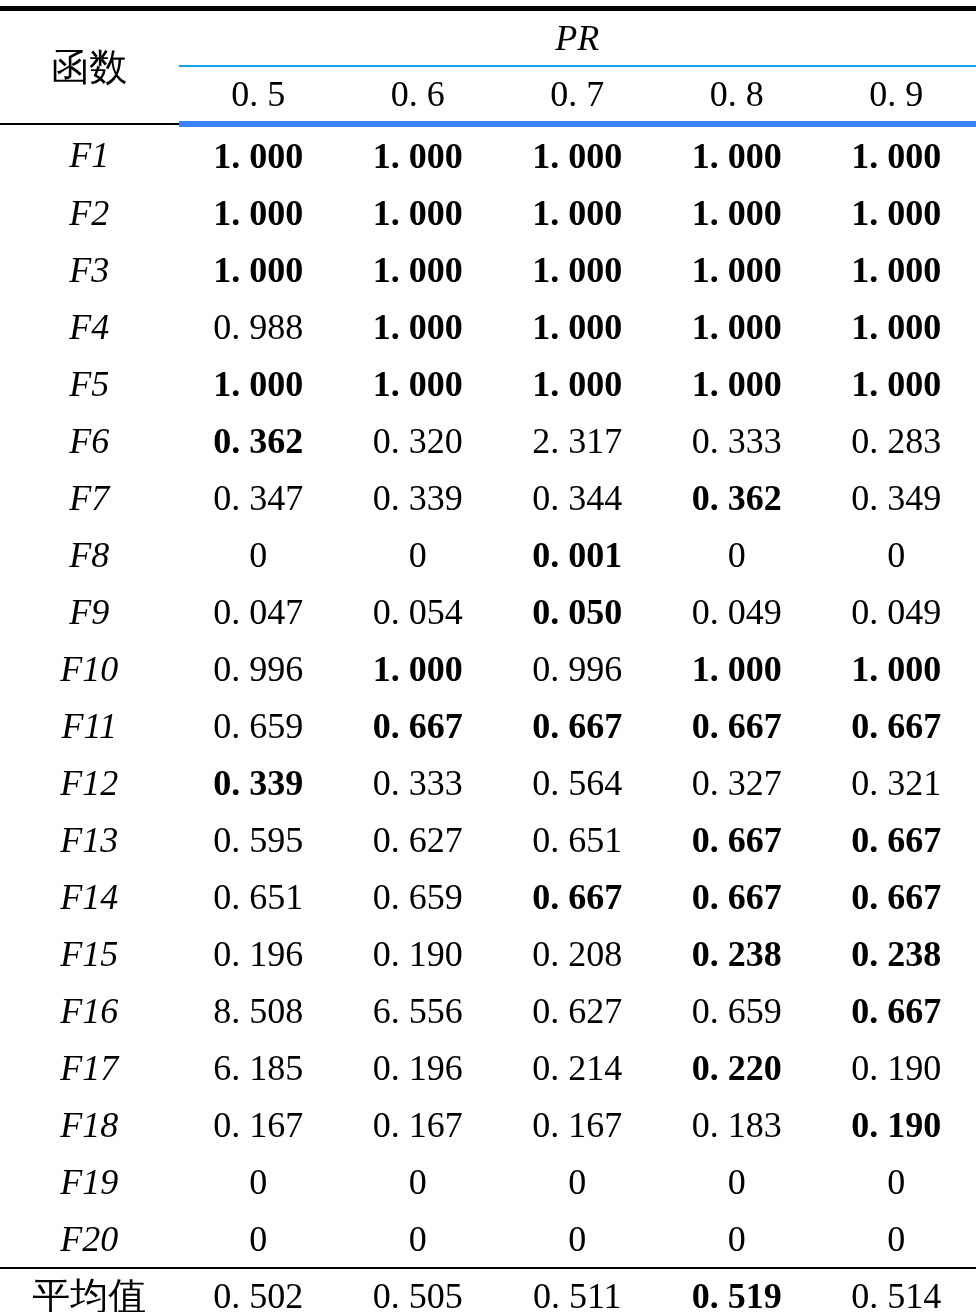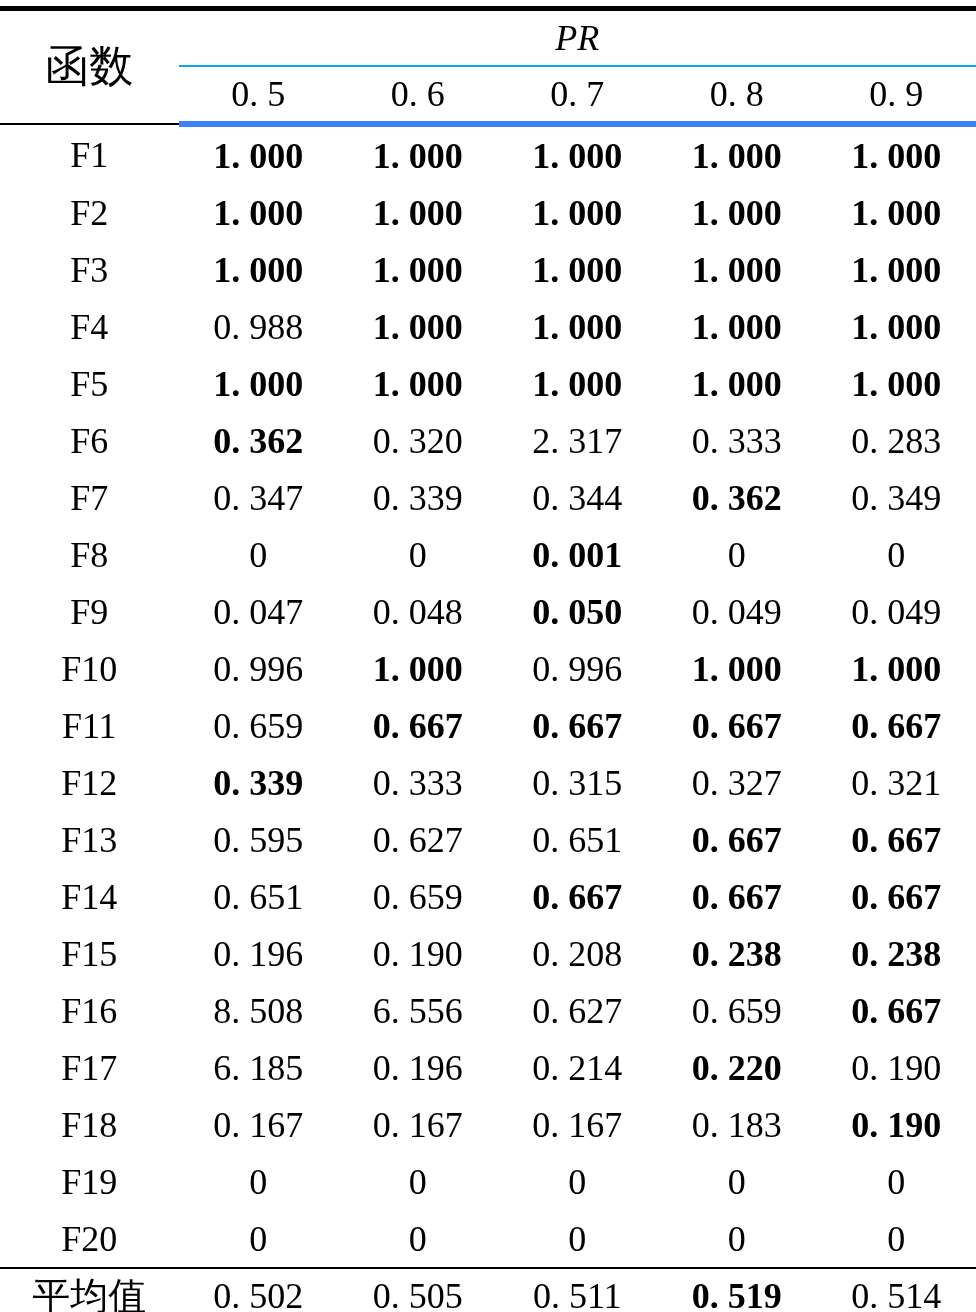--- a/index.html
+++ b/index.html
@@ -27,36 +27,36 @@
     text-align: center;
     vertical-align: middle;
     font-weight: normal;
     padding: 0;
     font-size: 36px;
     line-height: 1;
   }
 
   
   thead td.func-head {
-    font-size: 44px;
+    font-size: 38px;
     border-bottom: 2px solid #000000;
   }
   thead tr.group-row td.group-head {
     font-style: italic;
     height: 54px;
     border-bottom: 2px solid #0ea5e9;
   }
   thead tr.sub-row td {
     height: 54px;
     border-bottom: 6px solid #3b82f6;
   }
 
   
   tbody td { height: 57px; }
-  td.func-label { }
+  td.func-label { font-style: italic; }
   td.bold { font-weight: bold; }
 
   
   tfoot td {
     height: 54px;
     border-top: 2px solid #000000;
   }
   tfoot td.mean-label { font-size: 38px; }
 </style>
 </head>
@@ -145,21 +145,21 @@
         <td class="func-label">F8</td>
         <td>0</td>
         <td>0</td>
         <td class="bold">0. 001</td>
         <td>0</td>
         <td>0</td>
       </tr>
       <tr>
         <td class="func-label">F9</td>
         <td>0. 047</td>
-        <td>0. 048</td>
+        <td>0. 054</td>
         <td class="bold">0. 050</td>
         <td>0. 049</td>
         <td>0. 049</td>
       </tr>
       <tr>
         <td class="func-label">F10</td>
         <td>0. 996</td>
         <td class="bold">1. 000</td>
         <td>0. 996</td>
         <td class="bold">1. 000</td>
@@ -170,21 +170,21 @@
         <td>0. 659</td>
         <td class="bold">0. 667</td>
         <td class="bold">0. 667</td>
         <td class="bold">0. 667</td>
         <td class="bold">0. 667</td>
       </tr>
       <tr>
         <td class="func-label">F12</td>
         <td class="bold">0. 339</td>
         <td>0. 333</td>
-        <td>0. 315</td>
+        <td>0. 564</td>
         <td>0. 327</td>
         <td>0. 321</td>
       </tr>
       <tr>
         <td class="func-label">F13</td>
         <td>0. 595</td>
         <td>0. 627</td>
         <td>0. 651</td>
         <td class="bold">0. 667</td>
         <td class="bold">0. 667</td>

